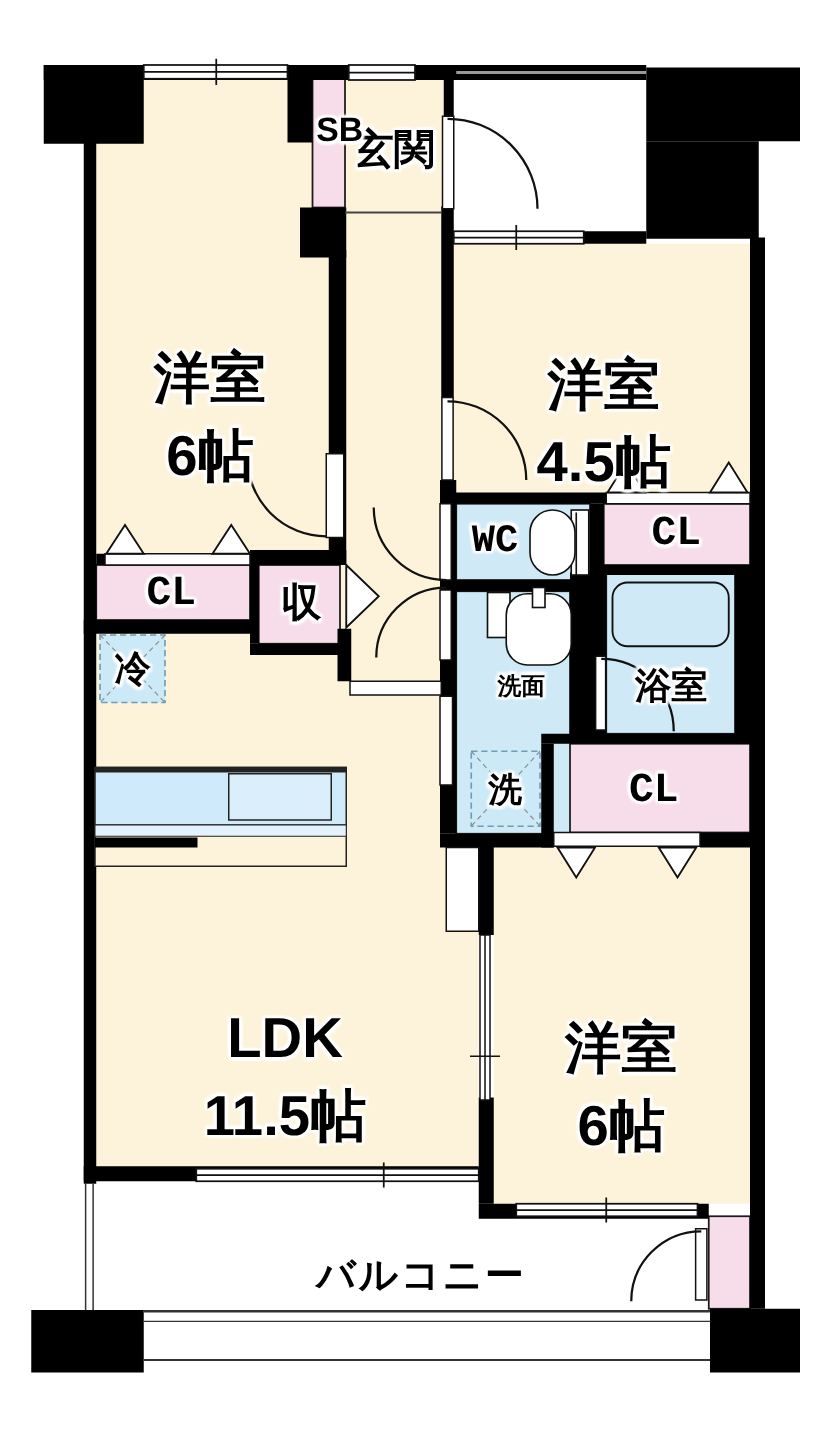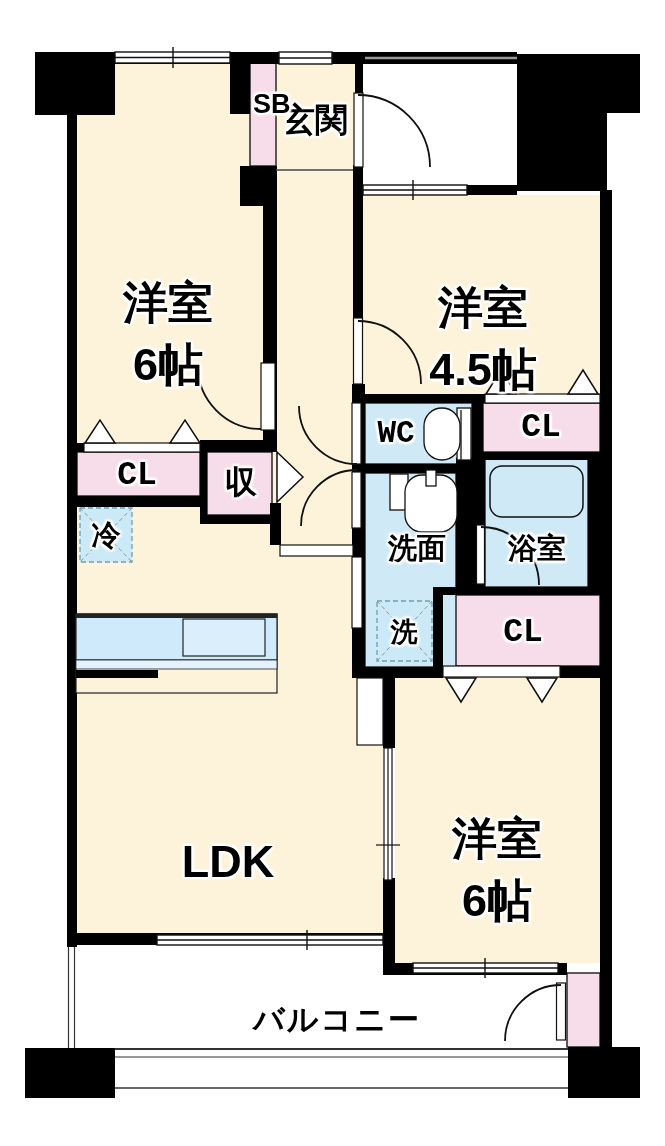--- a/index.html
+++ b/index.html
@@ -192,32 +192,33 @@
   <div class="lbl big" style="left:168px;top:290px;">
     <div>洋室</div>
     <div>6帖</div>
   </div>
   <div class="lbl big" style="left:483px;top:295px;">
     <div>洋室</div>
     <div>4.5帖</div>
   </div>
   <div class="lbl big" style="left:228px;top:818px;">
     <div>LDK</div>
+    <div>11.5帖</div>
   </div>
   <div class="lbl big" style="left:497px;top:826px;">
     <div>洋室</div>
     <div>6帖</div>
   </div>
 
   <div class="lbl med" style="left:315px;top:120px;font-size:33px;">玄関</div>
   <div class="lbl sb" style="left:263px;top:104px;text-align:center;">SB</div>
   <div class="lbl med" style="left:396px;top:433px;">WC</div>
   <div class="lbl med" style="left:541px;top:427px;font-size:33px;">CL</div>
   <div class="lbl med" style="left:137px;top:475px;font-size:33px;">CL</div>
   <div class="lbl med" style="left:241px;top:483px;font-size:32px;">収</div>
   <div class="lbl sm" style="left:106px;top:536px;font-size:29px;">冷</div>
-  <div class="lbl sm" style="left:417px;top:549px;font-size:29px;">洗面</div>
+  <div class="lbl sm" style="left:417px;top:549px;font-size:19px;">洗面</div>
   <div class="lbl sm" style="left:537px;top:549px;font-size:29px;font-family:Liberation Serif, serif;">浴室</div>
   <div class="lbl sm" style="left:404px;top:632px;">洗</div>
   <div class="lbl med" style="left:523px;top:632px;font-size:33px;">CL</div>
   <div class="lbl sm" style="left:337px;top:1020px;font-size:31px;letter-spacing:2px;">バルコニー</div>
 
 </div>
 
 </body></html>

